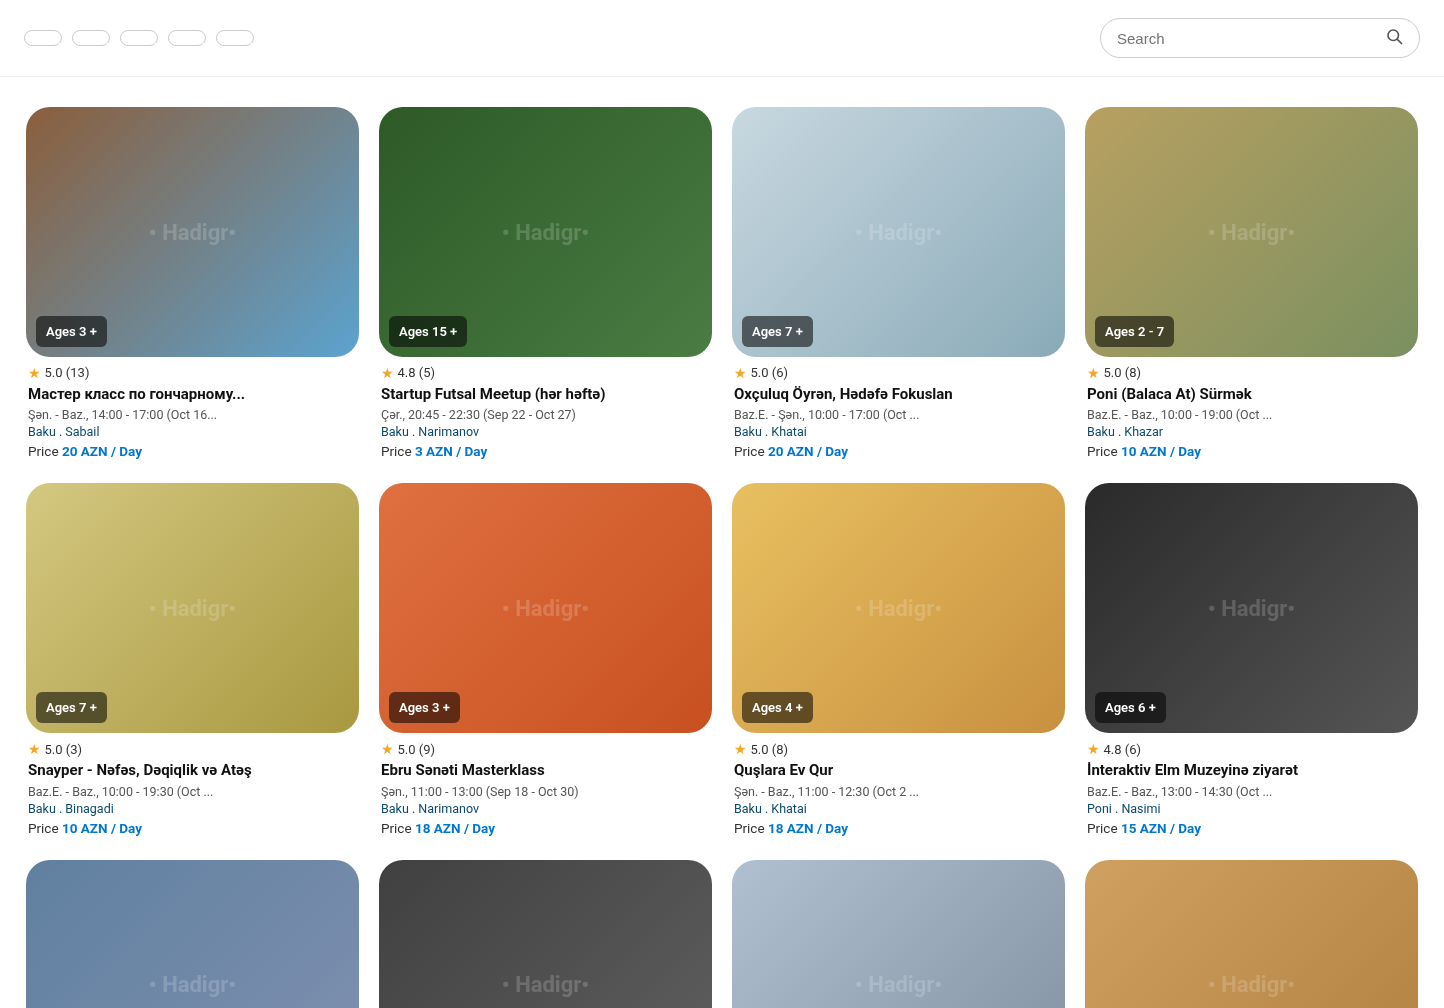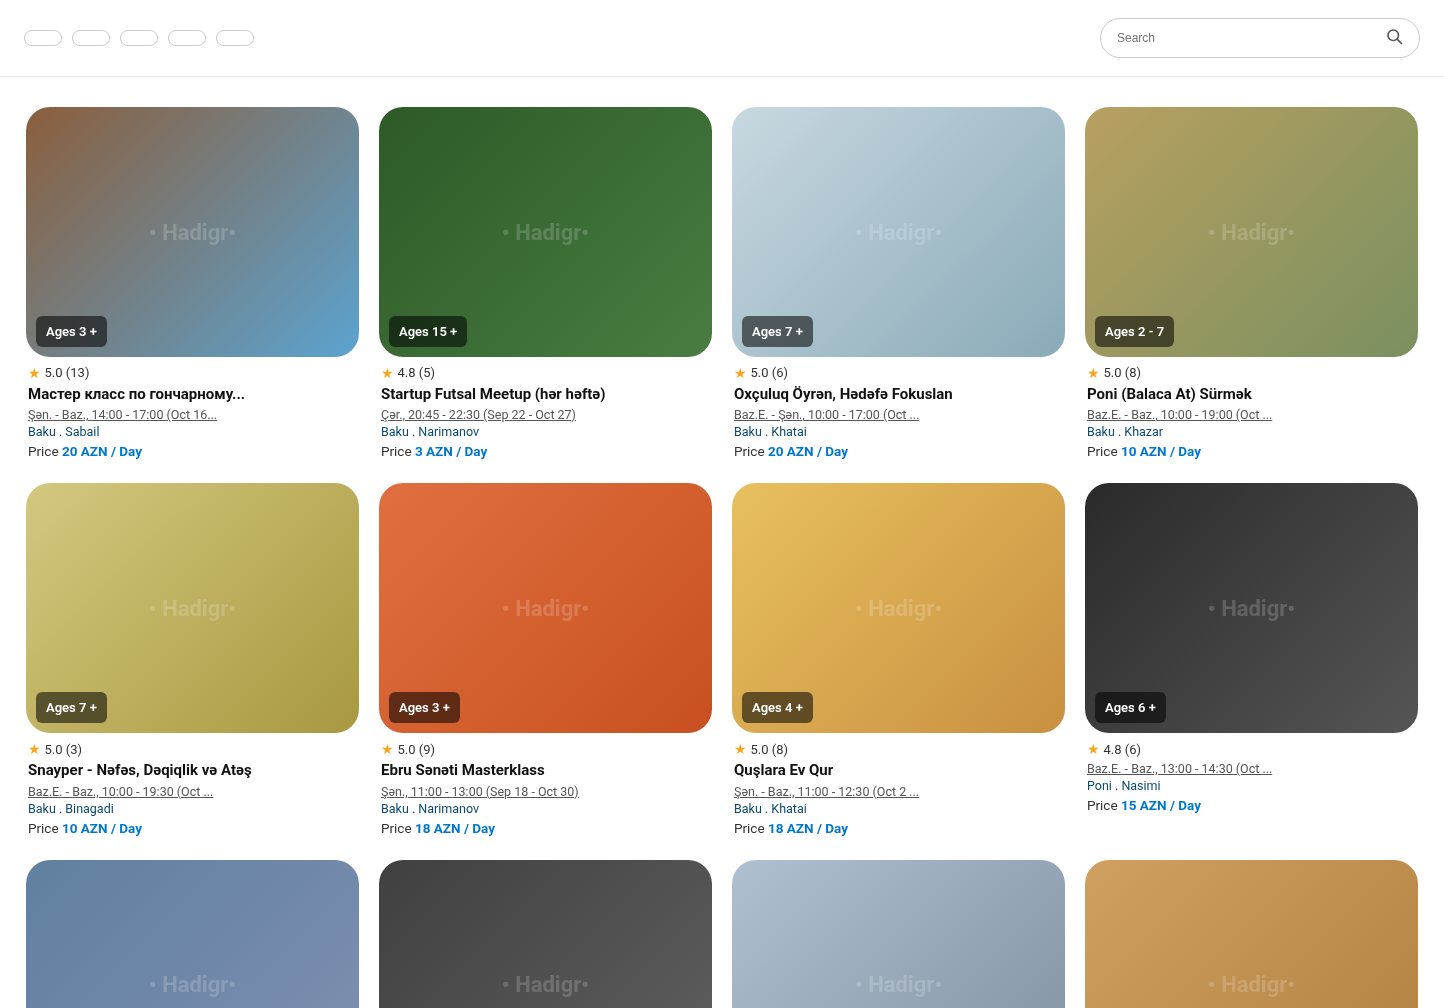--- a/index.html
+++ b/index.html
@@ -38,21 +38,21 @@
       border: 1.5px solid #ccc;
       border-radius: 24px;
       padding: 8px 16px;
       width: 320px;
       gap: 8px;
     }
 
     .search-input {
       border: none;
       outline: none;
-      font-size: 12px;
+      font-size: 15px;
       flex: 1;
       color: #ec4899;
     }
 
     .search-icon-svg {
       color: #555;
     }
 
     .grid {
       display: grid;
@@ -110,21 +110,20 @@
       font-weight: 700;
       margin-bottom: 3px;
       color: #111;
       line-height: 1.3;
     }
 
     .card-schedule {
       font-size: 12.5px;
       color: #555;
       margin-bottom: 2px;
-      text-decoration: underline;
     }
 
     .card-location {
       font-size: 12.5px;
       color: #0c4a6e;
       margin-bottom: 4px;
     }
 
     .card-price {
       font-size: 13.5px;
@@ -302,20 +301,21 @@
     <div class="card">
       <div class="card-image-wrap bg-museum">
         <div class="watermark">• Hadigr•</div>
         <div class="age-badge">Ages 6 +</div>
       </div>
       <div class="card-info">
         <div class="rating-row">
           <span class="star-icon">★</span>
           <span>4.8 (6)</span>
         </div>
+        <div class="card-title">İnteraktiv Elm Muzeyinə ziyarət</div>
         <div class="card-schedule">Baz.E. - Baz., 13:00 - 14:30 (Oct ...</div>
         <div class="card-location">Poni . Nasimi</div>
         <div class="card-price"><span>Price </span><span class="price-value">15 AZN / Day</span></div>
       </div>
     </div>
     <div class="card">
       <div class="card-image-wrap bg-row3a">
         <div class="watermark">• Hadigr•</div>
       </div>
     </div>

